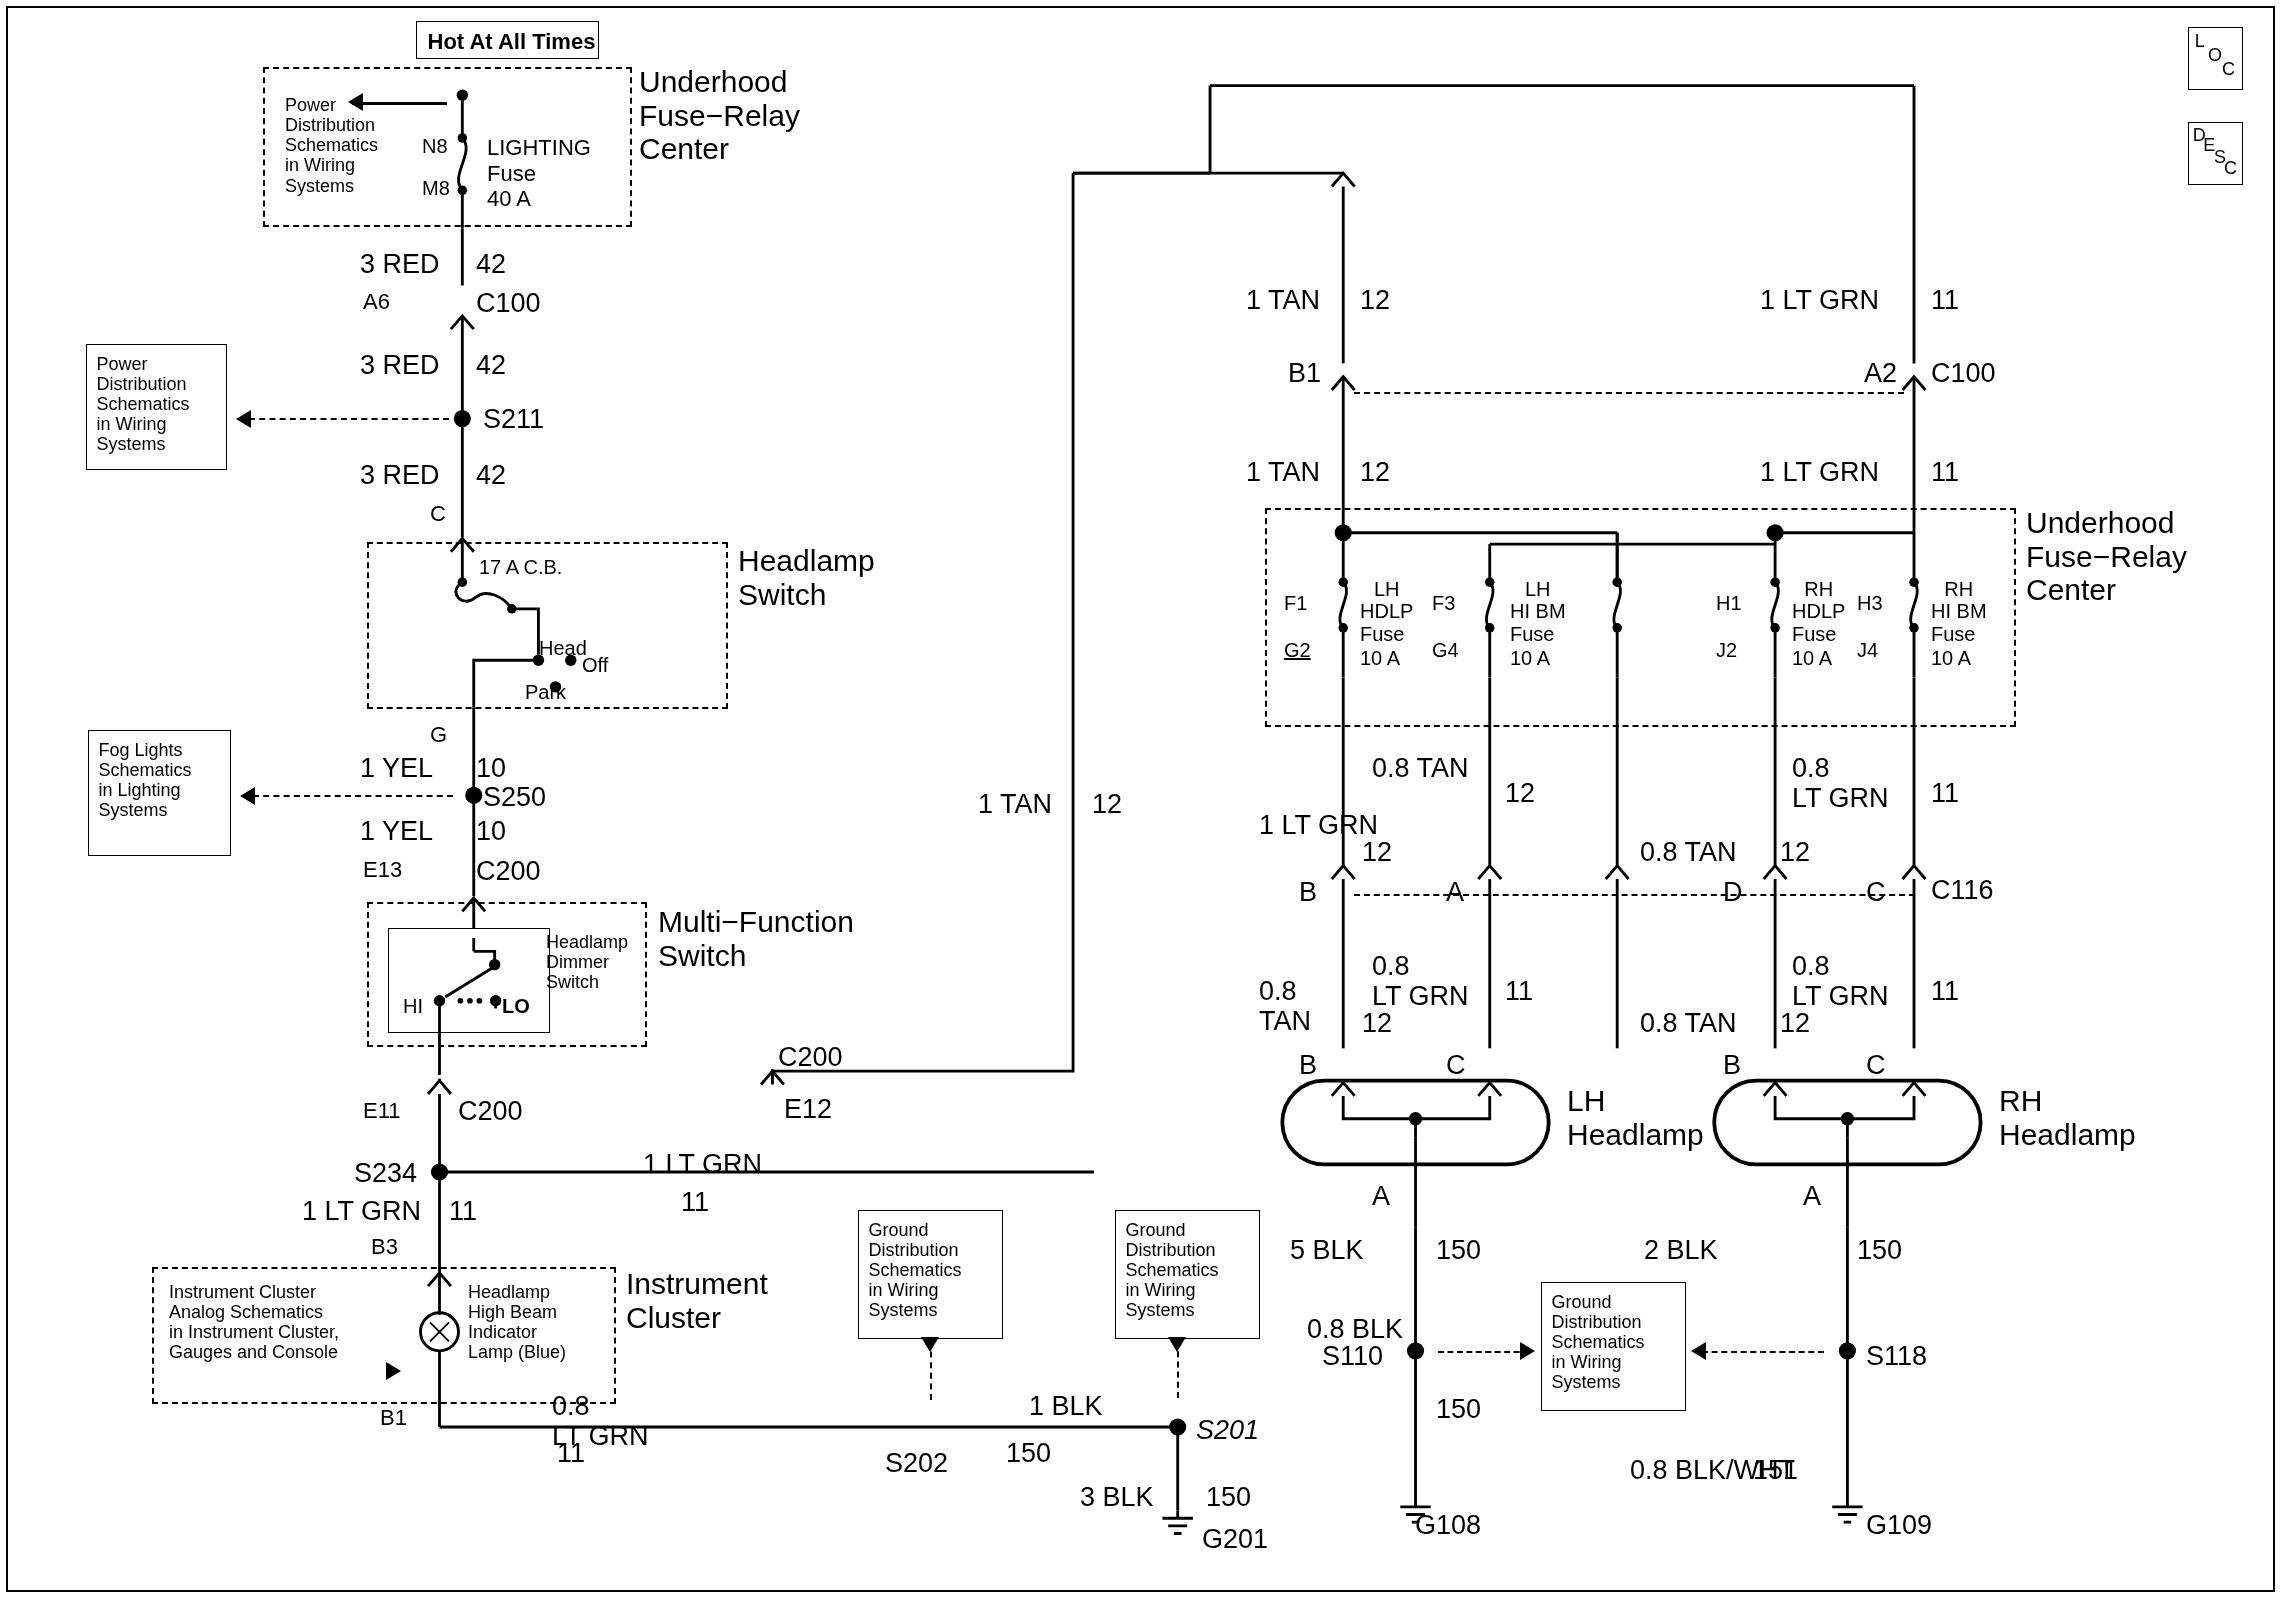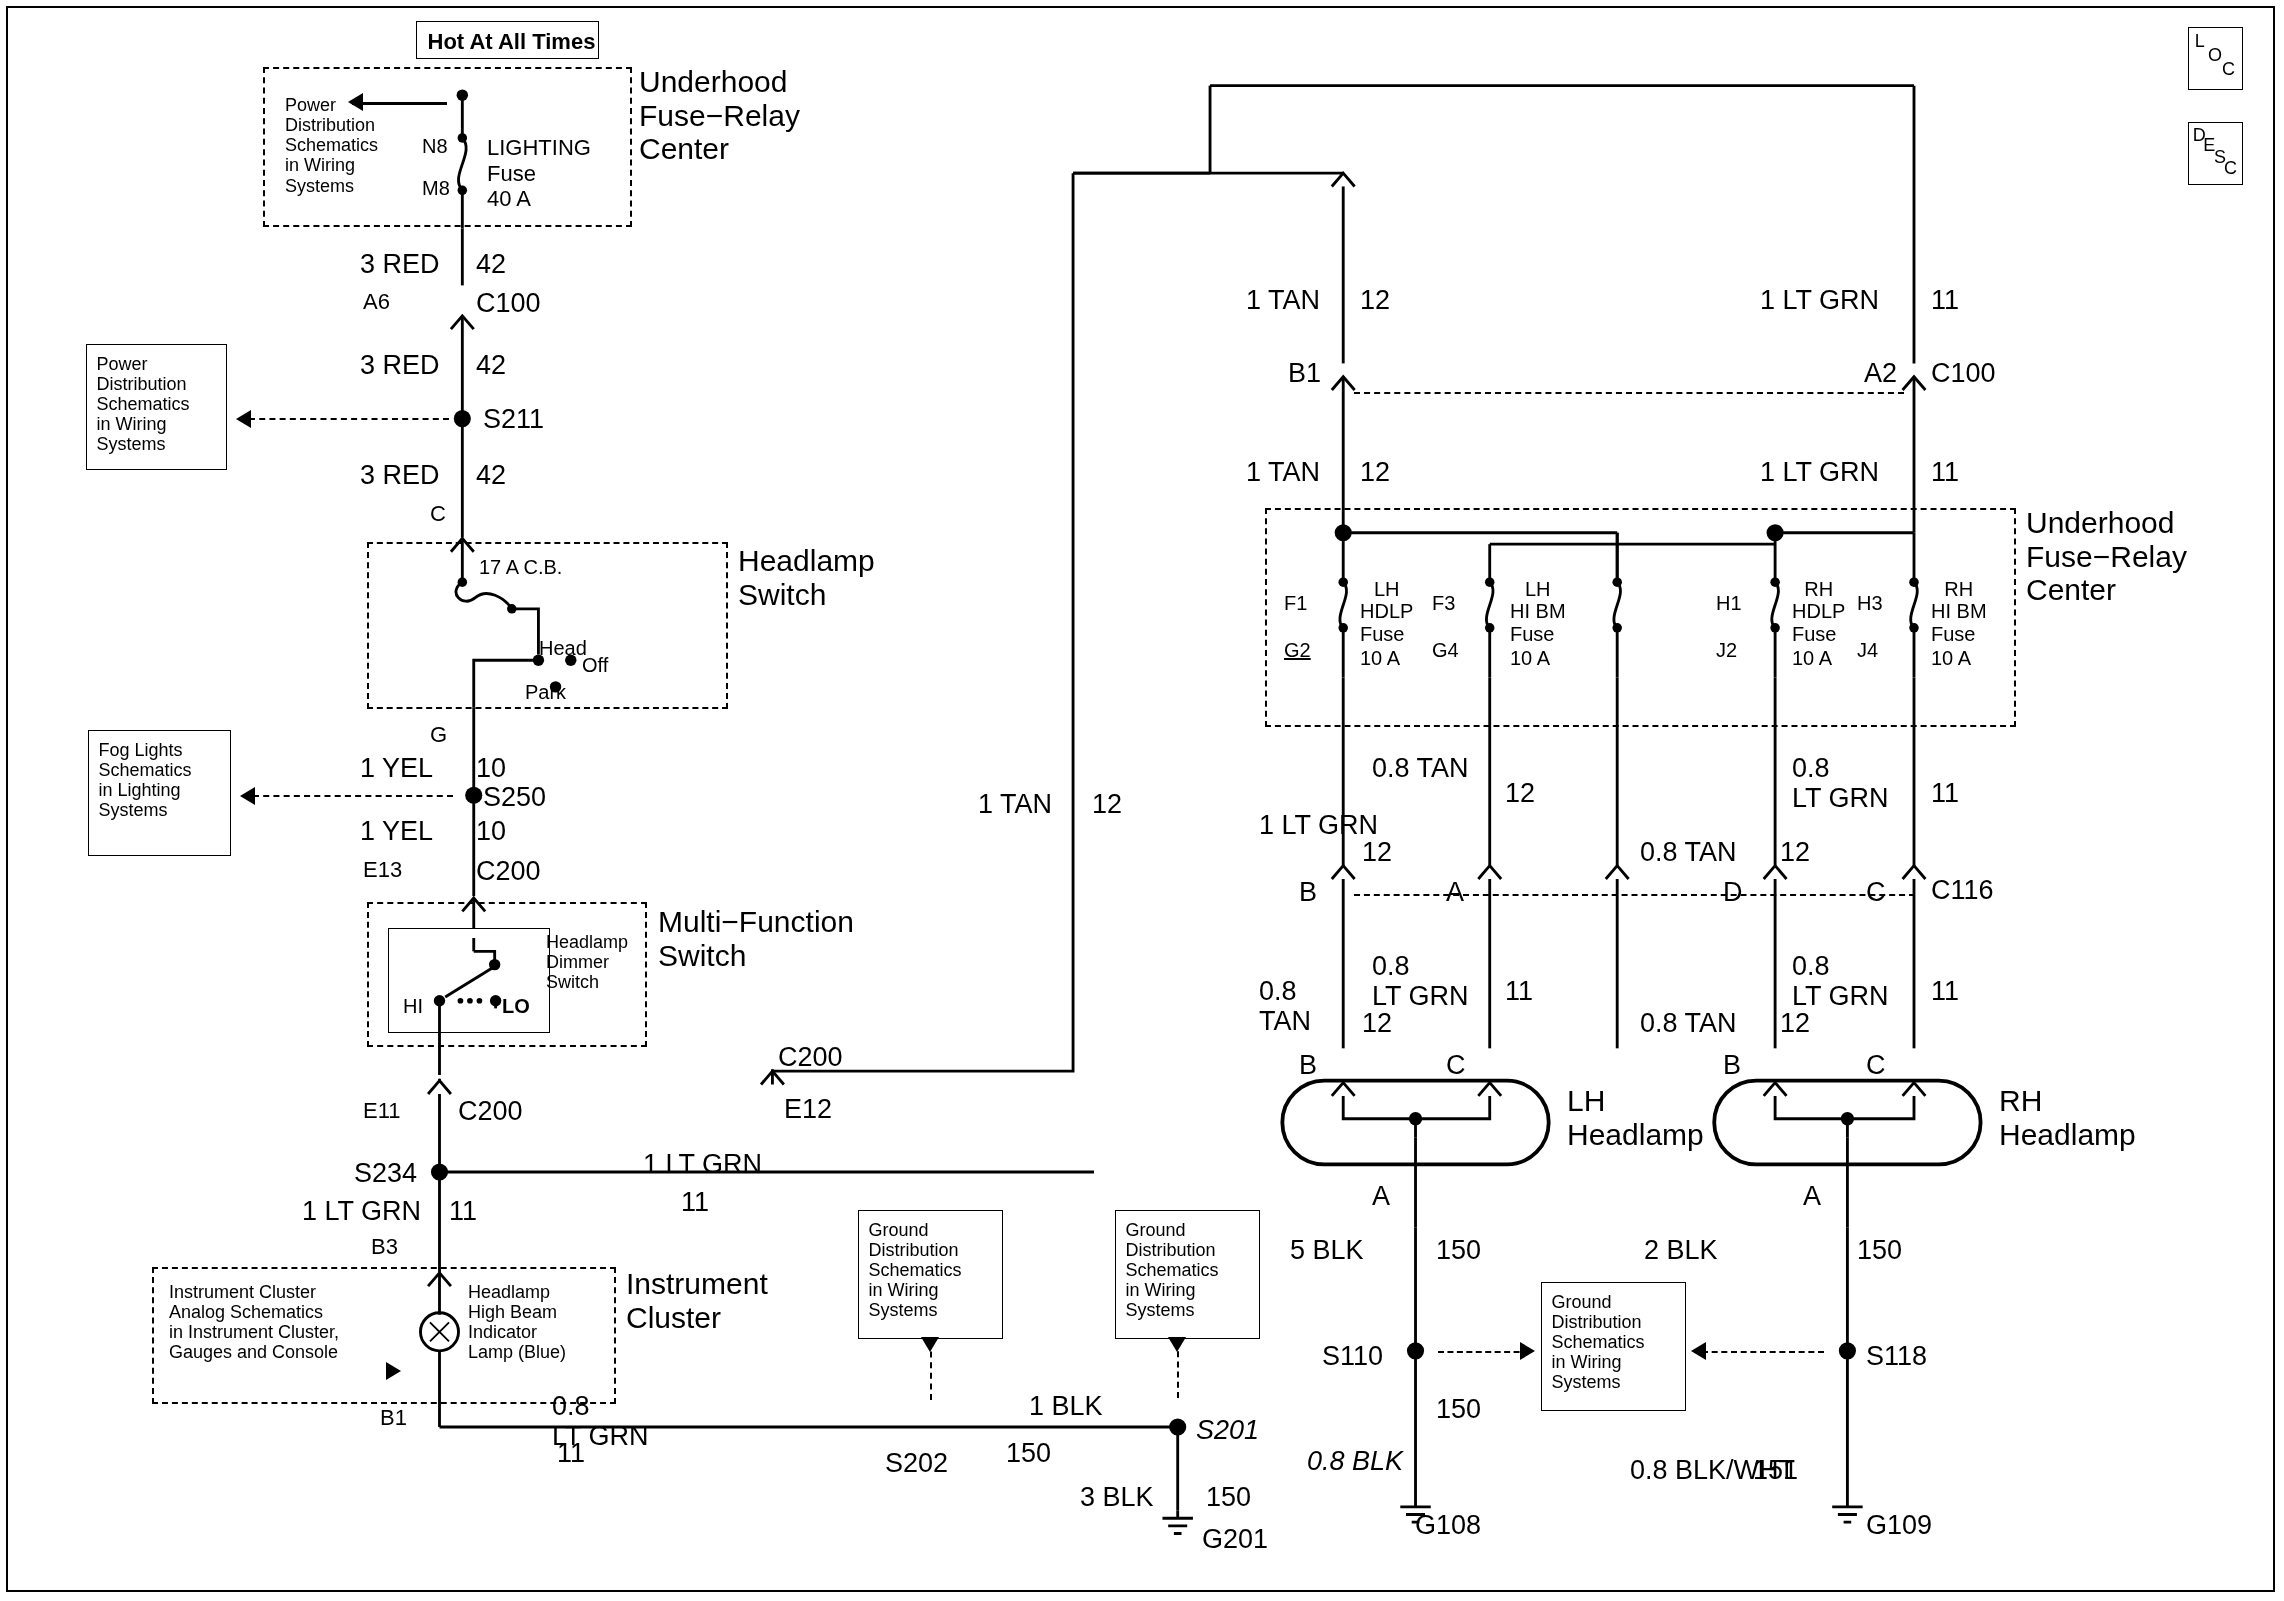--- a/index.html
+++ b/index.html
@@ -548,21 +548,21 @@
   </svg>
   <div class="lbl s30" style="left:1999px; top:1084px;">RH
 Headlamp</div>
 
   <div class="lbl s26" style="left:1372px; top:1181px;">A</div>
   <div class="lbl s26" style="left:1803px; top:1181px;">A</div>
 
   <div class="lbl s26" style="left:1290px; top:1235px;">5 BLK</div>
   <div class="lbl s26" style="left:1436px; top:1235px;">150</div>
   <div class="lbl s26" style="left:1322px; top:1341px;">S110</div>
-  <div class="lbl s26" style="left:1307px; top:1446px;font-style:italic;">0.8 BLK</div>
+  <div class="lbl s26" style="left:1307px; top:1314px;">0.8 BLK</div>
   <div class="lbl s26" style="left:1436px; top:1394px;">150</div>
   <div class="lbl s26" style="left:1415px; top:1510px;">G108</div>
 
   <div class="lbl s26" style="left:1644px; top:1235px;">2 BLK</div>
   <div class="lbl s26" style="left:1857px; top:1235px;">150</div>
   <div class="lbl s26" style="left:1866px; top:1341px;">S118</div>
   <div class="lbl s26" style="left:1630px; top:1455px;">0.8 BLK/WHT</div>
   <div class="lbl s26" style="left:1753px; top:1455px;">151</div>
   <div class="lbl s26" style="left:1866px; top:1510px;">G109</div>
 

